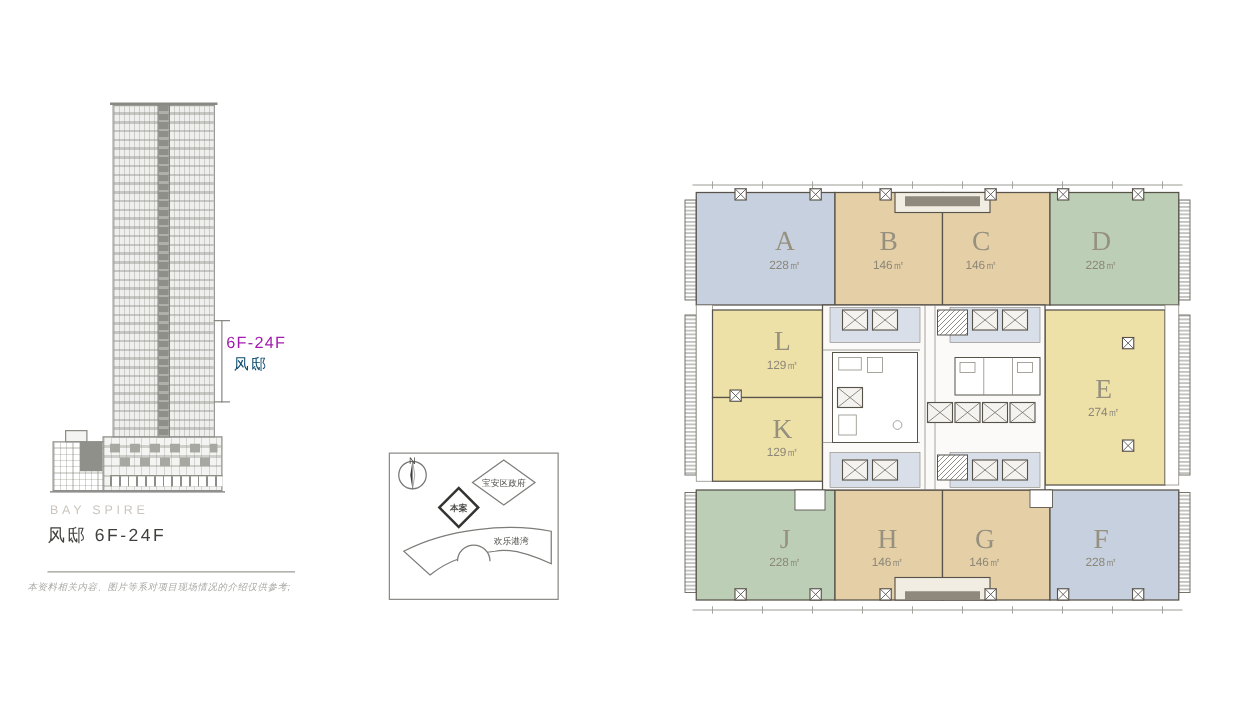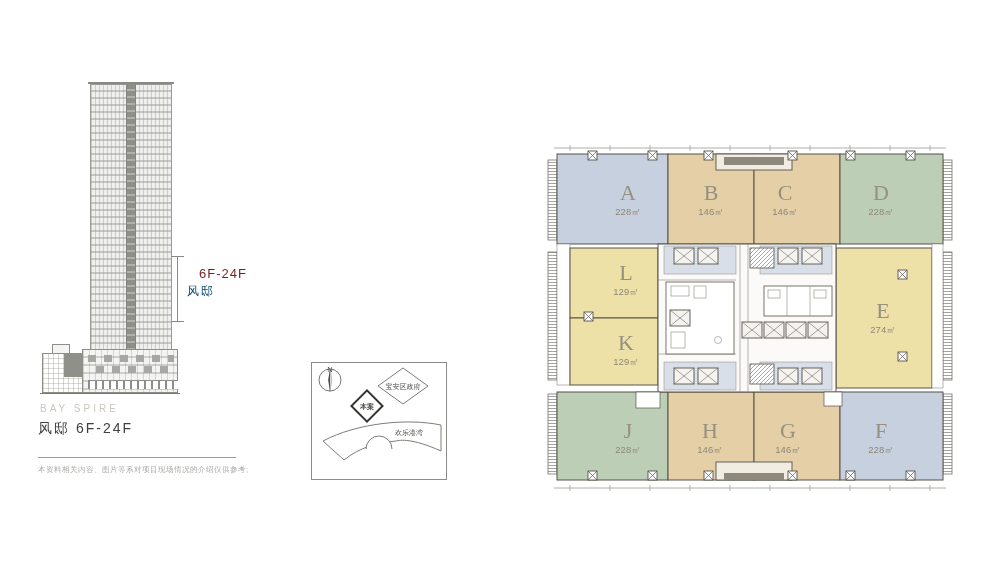--- a/index.html
+++ b/index.html
@@ -39,28 +39,28 @@
   .pod-cells1{left:88px;top:355px;width:86px;height:7px;background:repeating-linear-gradient(to right,#a8a8a3 0 8px, transparent 8px 16px);}
   .pod-cells2{left:96px;top:366px;width:78px;height:7px;background:repeating-linear-gradient(to right,#a8a8a3 0 8px, transparent 8px 16px);}
   .pod-arcade{left:88px;top:380px;width:90px;height:9px;border-top:1px solid #8e8e89;box-sizing:border-box;
     background:repeating-linear-gradient(to right,#8e8e89 0 1.5px,#ffffff 1.5px 7px);}
   .ground-line{left:40px;top:393px;width:140px;height:1px;background:#777;}
 
   
   .range-line{left:177px;top:256px;width:1px;height:66px;background:#8a8a85;}
   .range-tick-top{left:171px;top:256px;width:13px;height:1px;background:#8a8a85;}
   .range-tick-bottom{left:171px;top:321px;width:13px;height:1px;background:#8a8a85;}
-  .range-label{left:199px;top:266px;font-size:13px;color:#7f1d1d;letter-spacing:1px;text-align:right;}
+  .range-label{left:181px;top:266px;font-size:13px;color:#a21caf;letter-spacing:1px;text-align:right;}
   .range-sublabel{left:187px;top:283px;font-size:12px;color:#0c4a6e;letter-spacing:2px;}
 
   
   .brand{left:40px;top:403px;font-family:Liberation Sans, sans-serif;font-size:10px;letter-spacing:3px;color:#cbc6bf;}
   .page-title{left:38px;top:420px;font-size:14px;color:#3f3f3d;letter-spacing:2px;font-weight:500;}
   .divider{left:38px;top:457px;width:198px;height:1px;background:#9c9c98;}
-  .disclaimer{left:38px;top:464px;font-size:7.5px;line-height:11px;color:#a9a9a5;letter-spacing:.5px;}
+  .disclaimer{left:22px;top:464px;font-size:7.5px;line-height:11px;color:#a9a9a5;letter-spacing:.5px;font-style:italic;}
 
   
   .site-map{left:311px;top:362px;width:134px;height:116px;border:1px solid #8c8c88;box-sizing:content-box;background:#fff;}
 
   
   .floor-plan{left:540px;top:140px;width:420px;height:352px;}
   .wall{stroke:#57524a;stroke-width:1;}
   .unit-letter{font-family:"Liberation Serif",serif;font-size:22px;fill:#96907f;text-anchor:middle;}
   .unit-area{font-size:9.5px;fill:#8d8778;text-anchor:middle;font-family:"Liberation Sans",sans-serif;}
   .map-label{font-size:7px;fill:#4c4c49;font-family:"Liberation Sans",sans-serif;text-anchor:middle;}

